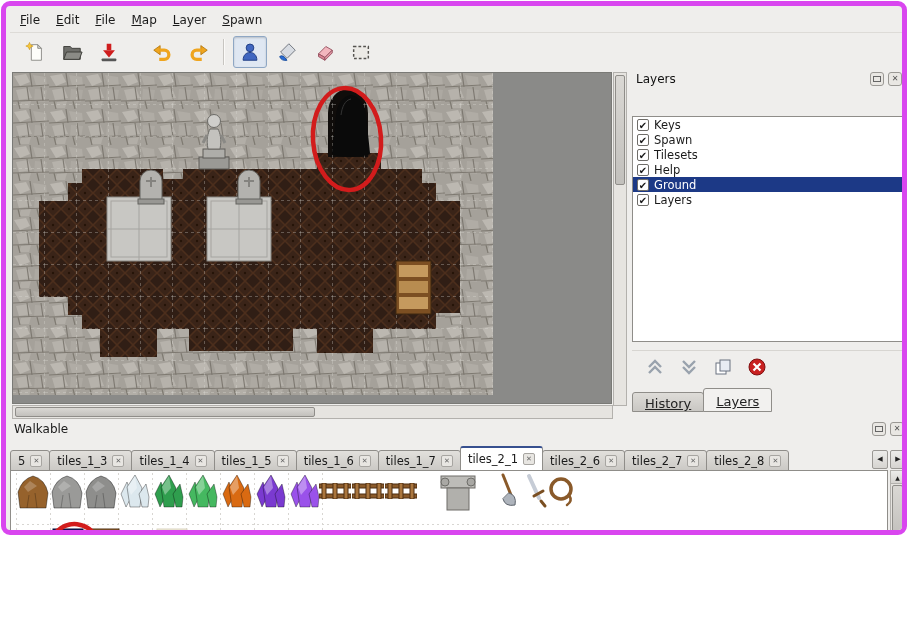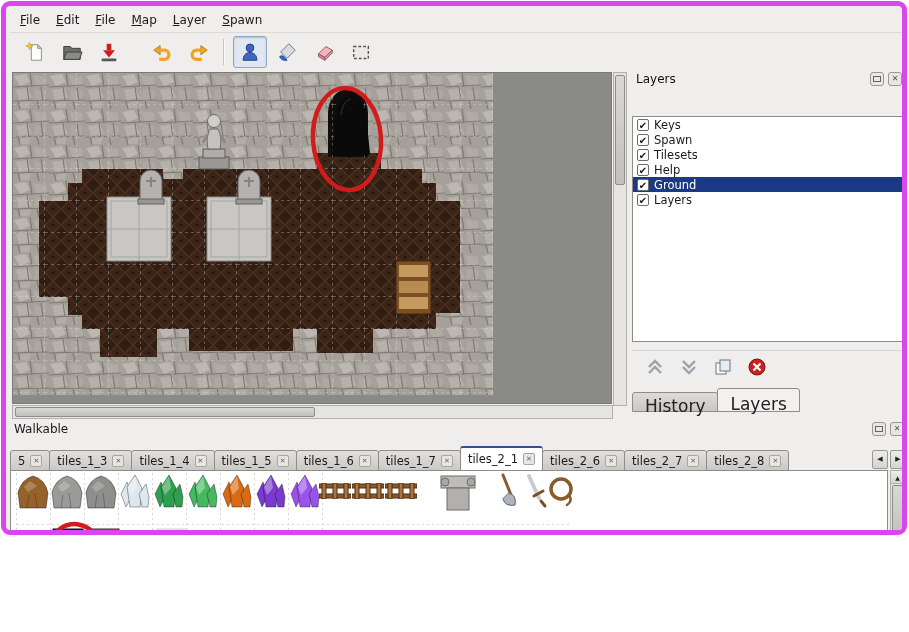--- a/index.html
+++ b/index.html
@@ -51,21 +51,21 @@
   .layer-row.selected{background:#1c3986;color:#fff;}
   .checkbox{flex:none;width:12px;height:12px;background:#fff;border:1px solid #6f6d69;border-radius:2px;
     margin:0 5px 0 2px;font-size:10px;line-height:11px;text-align:center;color:#1a1a1a;}
   
   .layer-actions{position:absolute;left:4px;right:6px;top:280px;height:32px;border-top:1px solid #d7d5d1;
     display:flex;align-items:center;gap:12px;padding-left:12px;}
   .action-btn{width:22px;height:22px;display:flex;align-items:center;justify-content:center;}
   
   .panel-tabs{position:absolute;left:4px;bottom:0;display:flex;align-items:flex-end;height:24px;}
   .ptab{height:20px;padding:3px 12px 0;background:linear-gradient(#dedcd8,#c9c7c3);border:1px solid #8f8d89;
-    border-radius:3px 3px 0 0;margin-right:-1px;font-size:17px;color:#222;}
+    border-radius:3px 3px 0 0;margin-right:-1px;font-size:13px;color:#222;text-decoration:underline;}
   .ptab.active{height:24px;padding-top:5px;background:#f2f1ef;position:relative;z-index:2;}
   
   .tilesets-dock{position:absolute;left:0;top:414px;width:906px;height:186px;}
   .ts-title{position:absolute;left:8px;top:2px;}
   .ts-dock-icons{position:absolute;right:8px;top:2px;display:flex;gap:4px;}
   .ts-tabbar{position:absolute;left:4px;top:26px;right:46px;height:25px;display:flex;align-items:flex-end;
     overflow:hidden;z-index:2;}
   .ts-tab{flex:none;height:21px;display:flex;align-items:center;gap:5px;padding:0 7px;
     background:linear-gradient(#e2e0dc,#cbc9c5);border:1px solid #8f8d89;border-radius:3px 3px 0 0;
     margin-right:-1px;font-size:11.5px;white-space:nowrap;}

